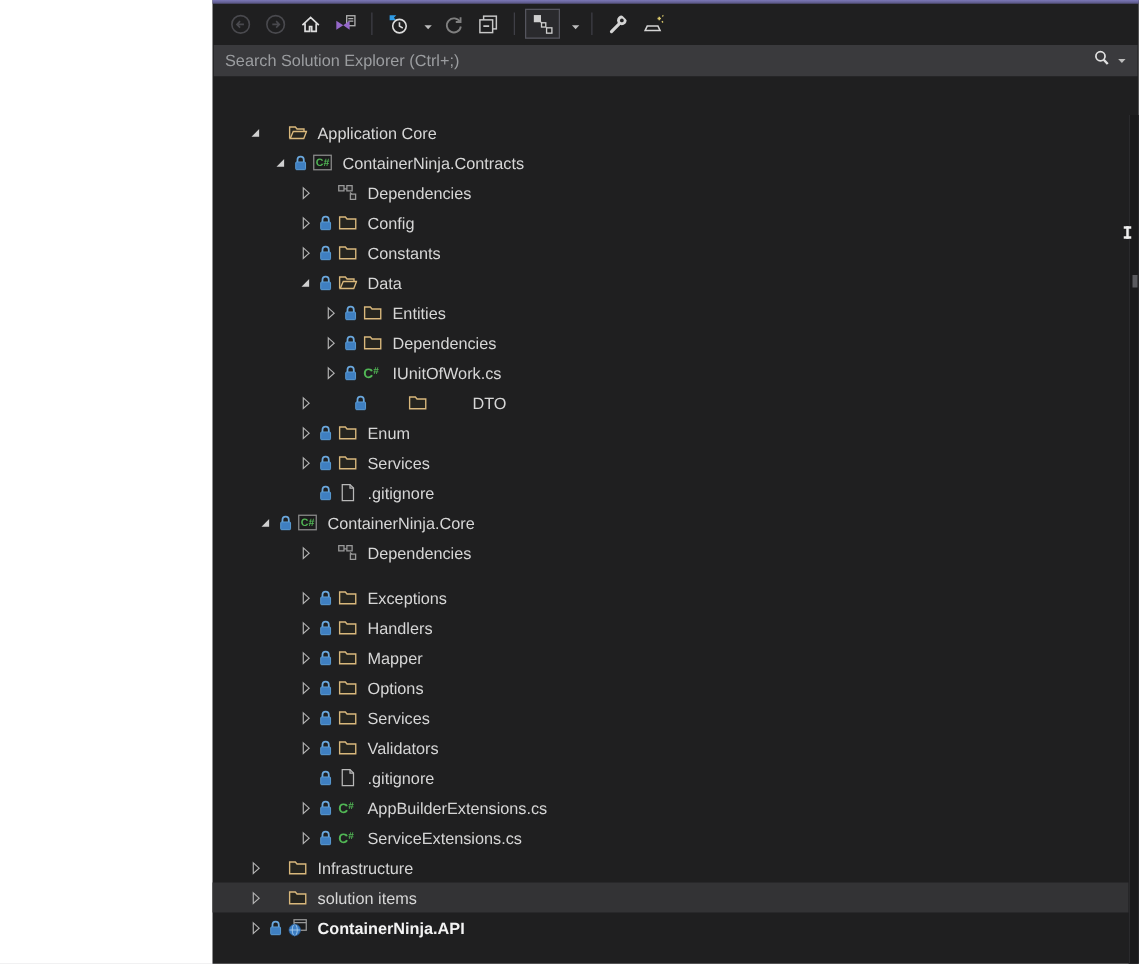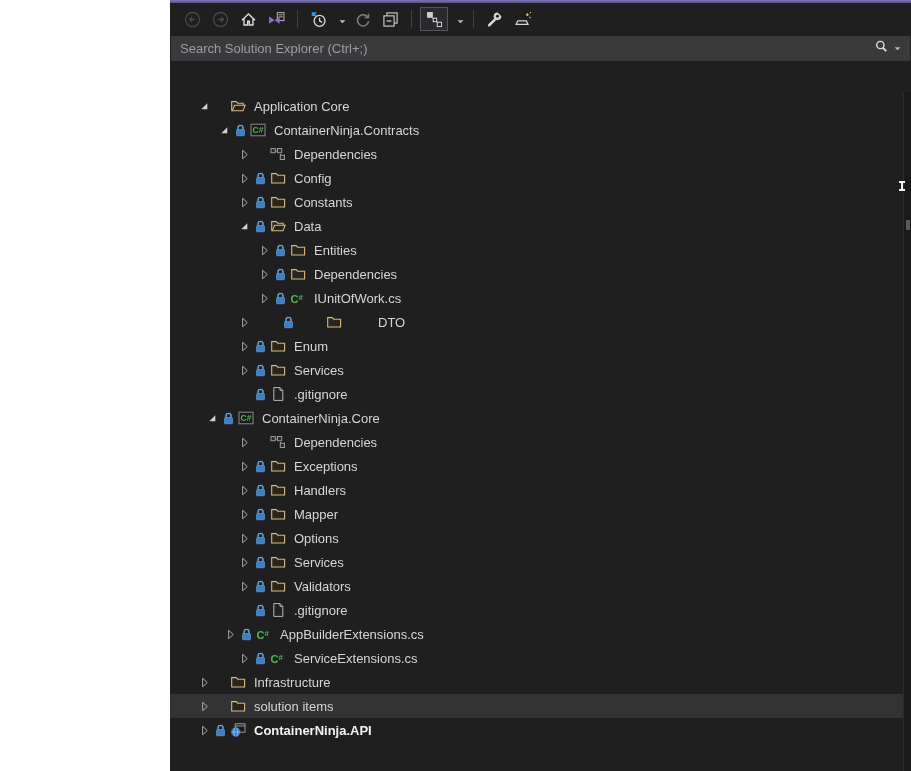--- a/index.html
+++ b/index.html
@@ -509,21 +509,21 @@
           </svg>
         </span>
         <span class="slot lock"></span>
         <span class="slot type">
           <svg>
             <use href="#i-deps"></use>
           </svg>
         </span>
         <span class="lbl">Dependencies</span>
       </div>
-      <div class="row" style="padding-left: 66px;">
+      <div class="row" style="padding-left: 66px; margin-top: 12px;">
         <span class="slot arrow">
           <svg>
             <use href="#i-arrow-collapsed"></use>
           </svg>
         </span>
         <span class="slot lock">
           <svg>
             <use href="#i-lock"></use>
           </svg>
         </span>
@@ -631,21 +631,21 @@
             <use href="#i-lock"></use>
           </svg>
         </span>
         <span class="slot type">
           <svg>
             <use href="#i-file"></use>
           </svg>
         </span>
         <span class="lbl">.gitignore</span>
       </div>
-      <div class="row" style="padding-left: 52px;">
+      <div class="row" style="padding-left: 66px;">
         <span class="slot arrow">
           <svg>
             <use href="#i-arrow-collapsed"></use>
           </svg>
         </span>
         <span class="slot lock">
           <svg>
             <use href="#i-lock"></use>
           </svg>
         </span>

